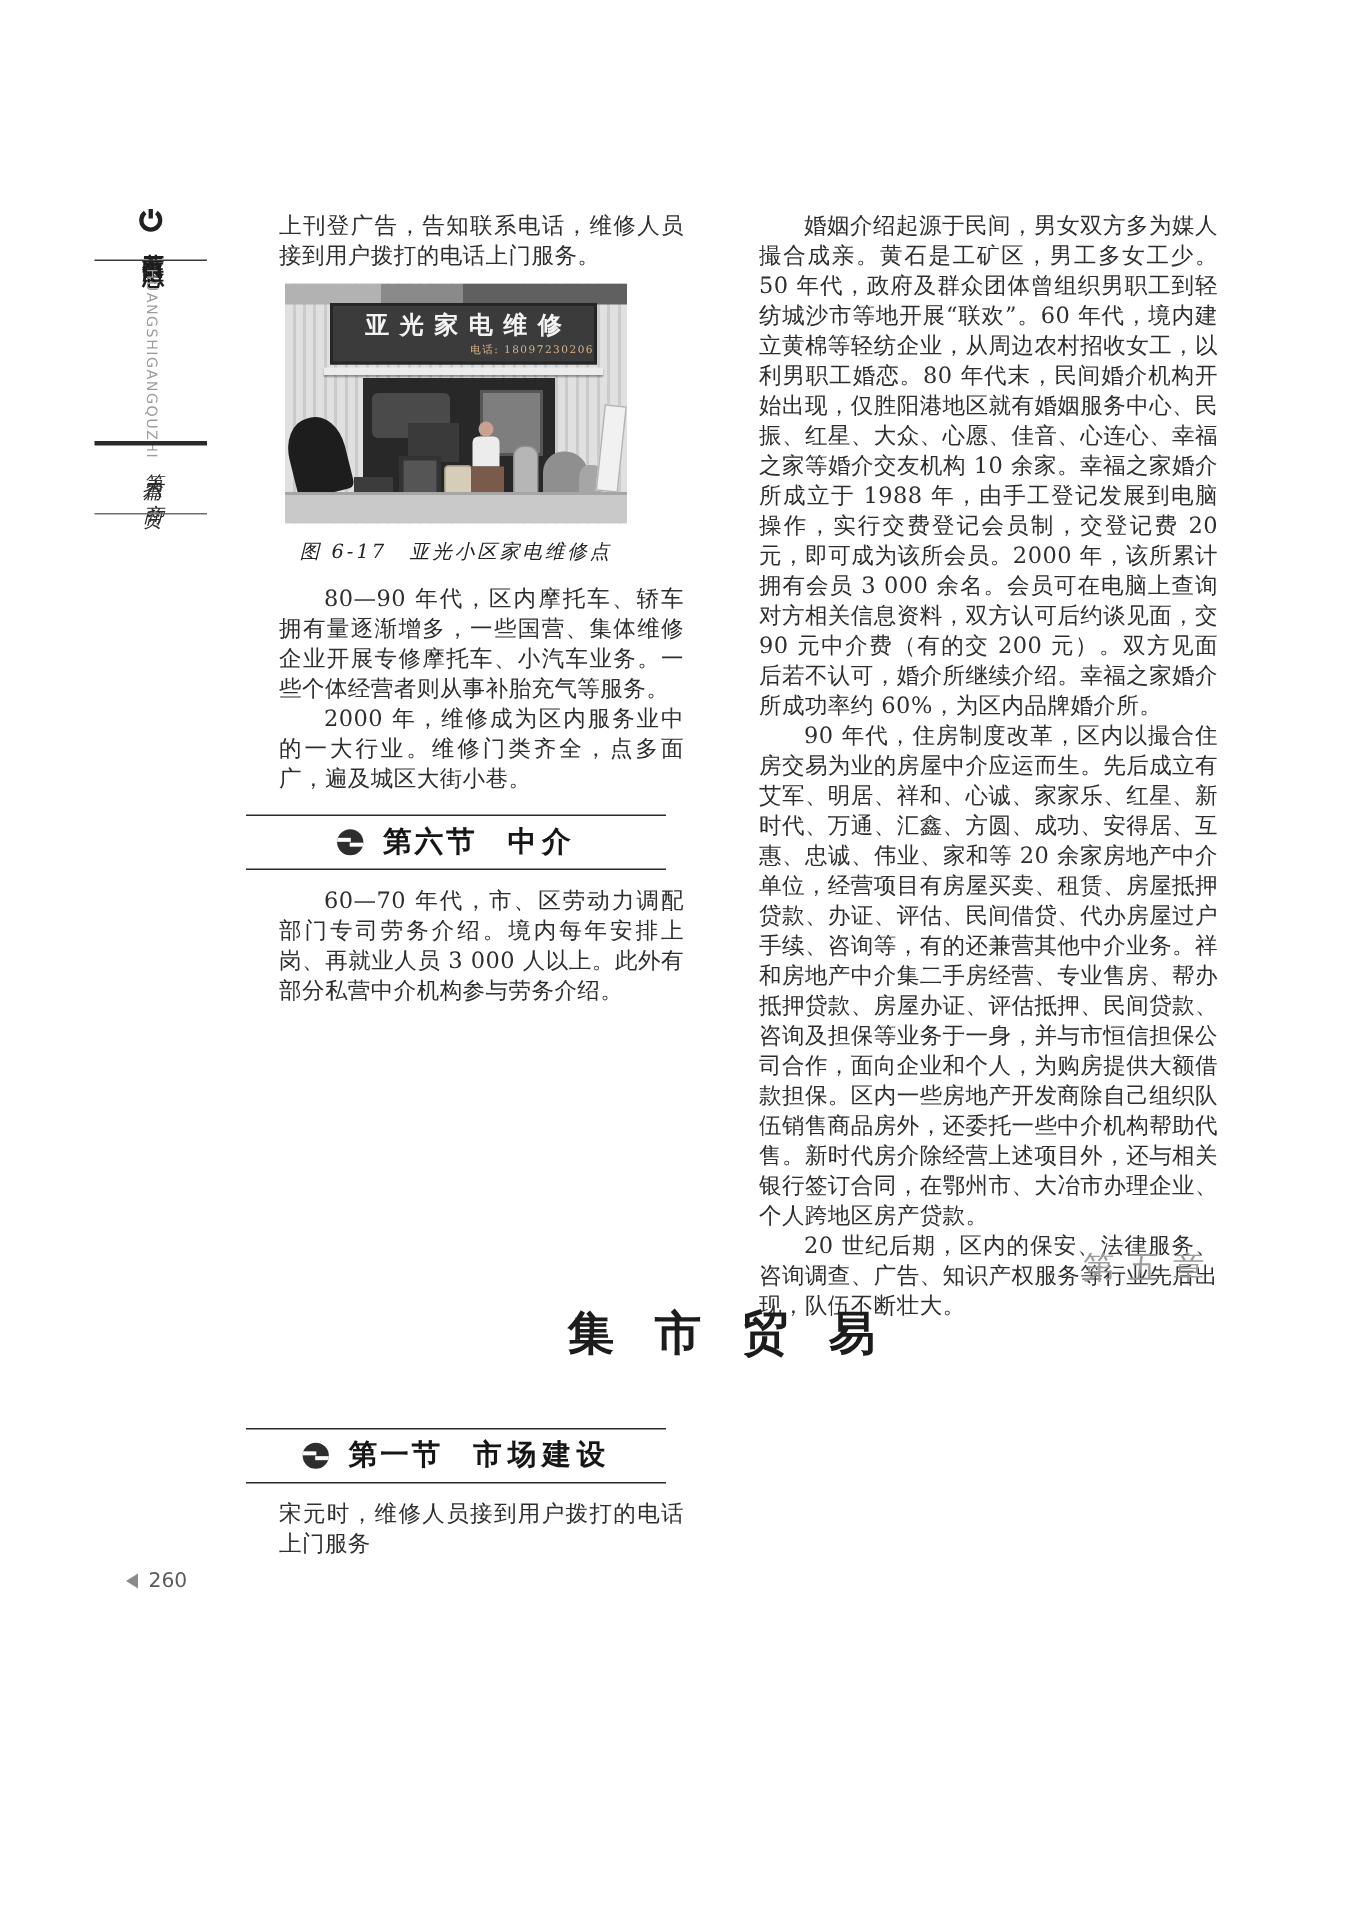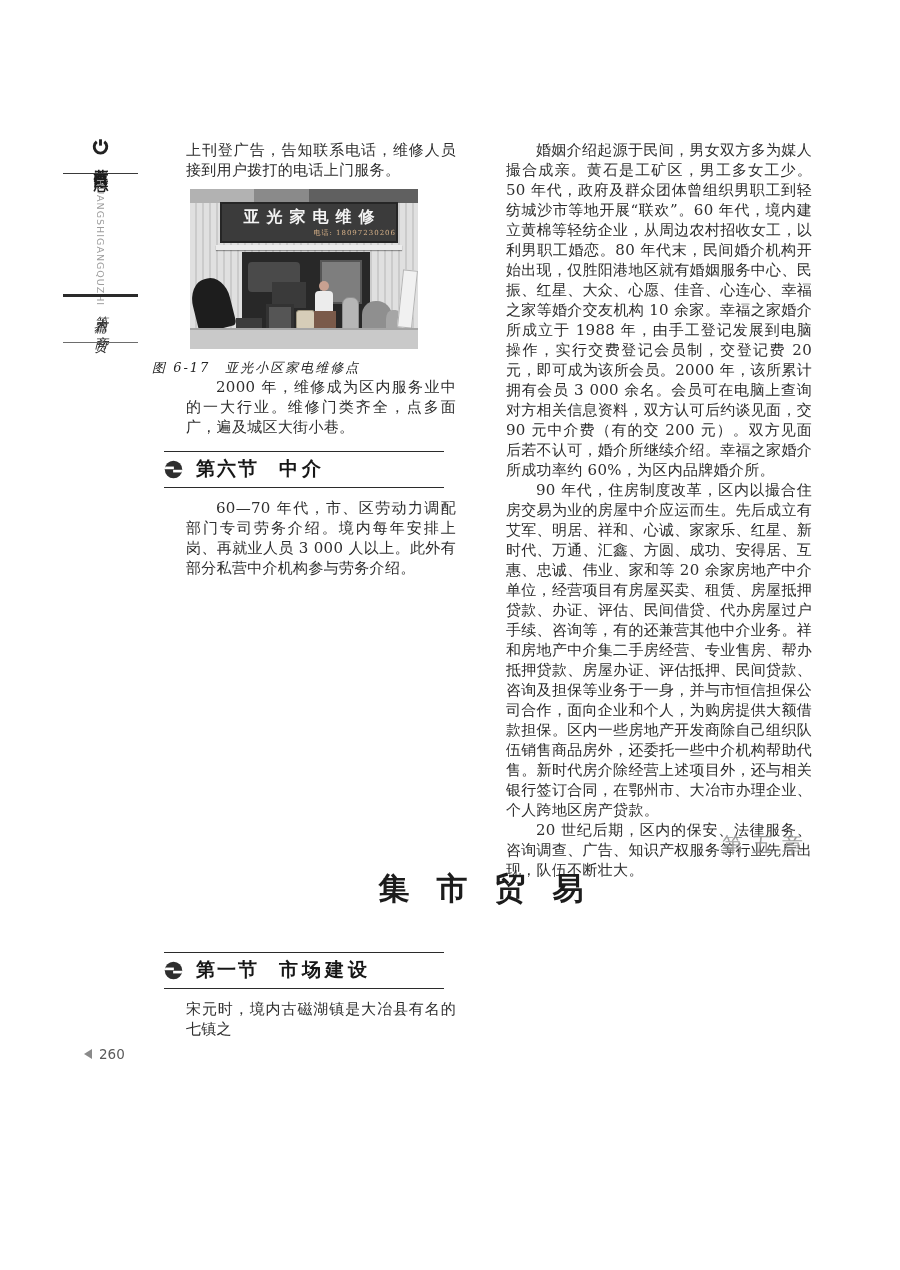--- a/index.html
+++ b/index.html
@@ -46,24 +46,24 @@
   .ph-junk { position:absolute; left:46px; bottom:17px; width:26px; height:14px; background:#3c3c3c; }
   .ph-tv { position:absolute; left:76px; bottom:17px; width:28px; height:28px; background:#555; border:3px solid #333; }
   .ph-basket { position:absolute; left:106px; bottom:17px; width:19px; height:22px; background:#d6cdb8; border-radius:3px 3px 5px 5px; border:1px solid #9e957f; }
   .ph-head { position:absolute; left:129px; bottom:58px; width:10px; height:10px; background:#c8a191; border-radius:50%; }
   .ph-torso { position:absolute; left:125px; bottom:38px; width:18px; height:20px; background:#ececec; border-radius:4px 4px 0 0; }
   .ph-legs { position:absolute; left:124px; bottom:18px; width:22px; height:20px; background:#7a5a4a; border-radius:0 0 4px 4px; }
   .ph-cyl { position:absolute; left:152px; bottom:17px; width:17px; height:35px; background:#b6b6b6; border-radius:7px 7px 3px 3px; border:1px solid #8f8f8f; }
   .ph-bag1 { position:absolute; left:172px; bottom:17px; width:30px; height:31px; background:#8f8f8f; border-radius:45% 50% 8% 8%; }
   .ph-bag2 { position:absolute; left:196px; bottom:17px; width:16px; height:22px; background:#a6a6a6; border-radius:40% 40% 8% 8%; }
   .ph-panel { position:absolute; right:3px; bottom:21px; width:15px; height:58px; background:#f1f1f1; border:1px solid #b5b5b5; transform:rotate(6deg); }
-  .caption { margin-top:10px; text-align:left; font-size:13px; font-style:italic; color:#242424; letter-spacing:2px; }
+  .caption { margin-top:10px; text-align:center; font-size:13px; font-style:italic; color:#242424; letter-spacing:2px; }
   
   .sec-header { margin:14px 12px 10px 12px; border-top:1.5px solid #2b2b2b; border-bottom:1.5px solid #2b2b2b;
-                padding:4px 0 5px 0; display:flex; align-items:center; 
+                padding:4px 0 5px 0; display:flex; align-items:center; justify-content:center;
                 font-family:Liberation Mono, monospace; font-weight:bold; font-size:19px; color:#161616; }
   .sec-icon { width:19px; height:19px; margin-right:13px; flex:0 0 auto; }
   .sec-label { letter-spacing:2px; }
   .sec-title { margin-left:20px; letter-spacing:4px; }
   .stack > p.body { margin-top:0; }
   
   .chapter { position:absolute; left:150px; top:831px; width:662px; text-align:center;
              font-family:"DejaVu Sans","Liberation Sans",sans-serif; }
   .chapter-num { font-size:21px; font-weight:normal; color:#9b9b9b; letter-spacing:9px; padding-left:9px;text-align:right; }
   .chapter-title { margin-top:9px; font-size:31px; font-weight:bold; color:#1c1c1c; letter-spacing:27px; padding-left:27px; }
@@ -120,20 +120,21 @@
         <div class="ph-legs"></div>
         <div class="ph-cyl"></div>
         <div class="ph-bag1"></div>
         <div class="ph-bag2"></div>
         <div class="ph-panel"></div>
         <div class="ph-ground"></div>
       </div>
       <div class="caption">图 6-17　亚光小区家电维修点</div>
     </div>
 
+    <p class="body indent" style="margin-top:12px">80—90 年代，区内摩托车、轿车拥有量逐渐增多，一些国营、集体维修企业开展专修摩托车、小汽车业务。一些个体经营者则从事补胎充气等服务。</p>
     <p class="body indent">2000 年，维修成为区内服务业中的一大行业。维修门类齐全，点多面广，遍及城区大街小巷。</p>
 
     <div class="sec-header">
       <svg class="sec-icon" viewBox="0 0 20 20">
         <defs>
             <clipPath id="c1">
               <circle cx="10" cy="10" r="9.2"></circle>
             </clipPath>
           </defs>
         <circle cx="10" cy="10" r="9.2" fill="#2e2e2e"></circle>
@@ -170,21 +171,21 @@
           </defs>
         <circle cx="10" cy="10" r="9.2" fill="#2e2e2e"></circle>
         <g clip-path="url(#c2)">
           <rect x="0" y="6.9" width="10.4" height="2.8" fill="#fff"></rect>
           <rect x="9.6" y="10.3" width="10.4" height="2.8" fill="#fff"></rect>
         </g>
       </svg>
       <span class="sec-label">第一节</span>
       <span class="sec-title">市场建设</span>
     </div>
-    <p class="body">宋元时，境内古磁湖镇是大冶县有名的七镇之</p>
+    <p class="body">宋元时，维修人员接到用户拨打的电话上门服务</p>
   </div>
 
 
   <div class="page-num">
     <span class="tri"></span>
     <span>260</span>
   </div>
 
 </div>
 

